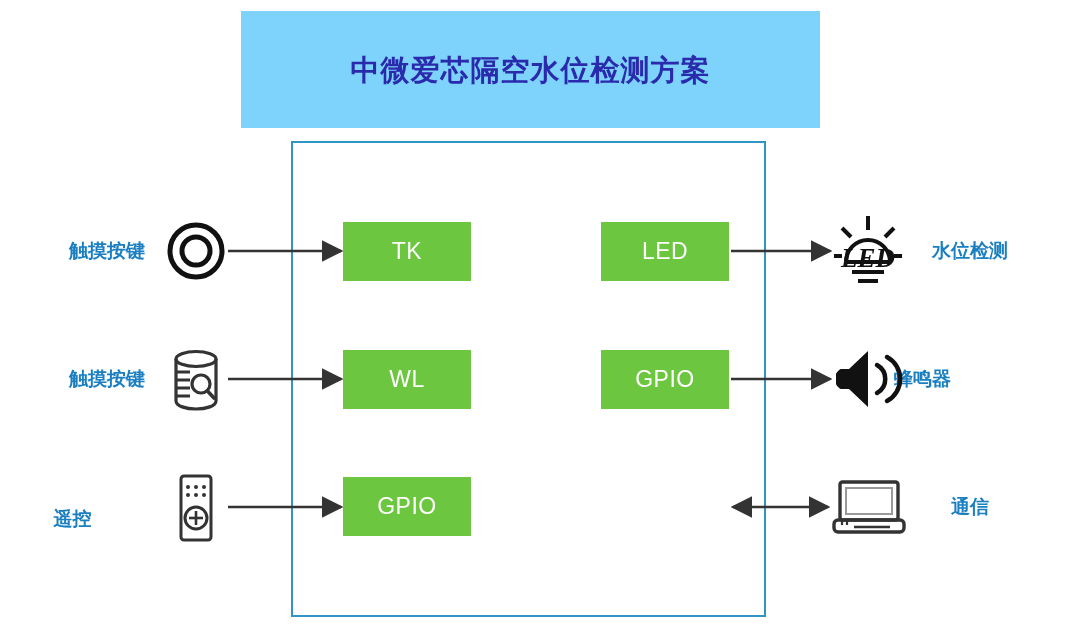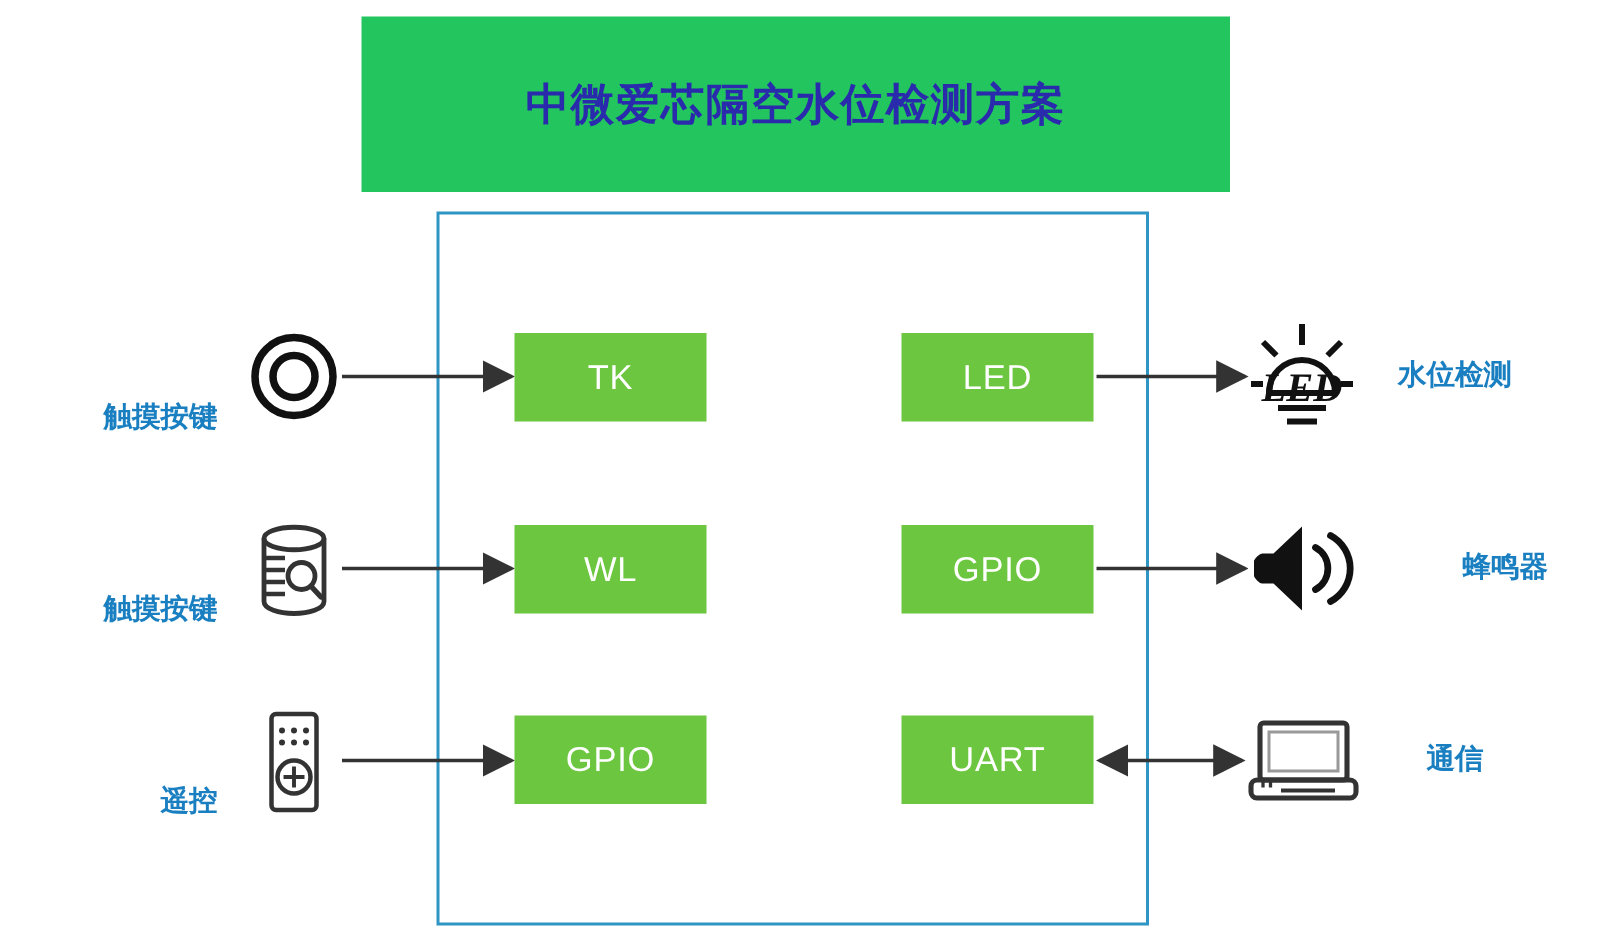--- a/index.html
+++ b/index.html
@@ -6,21 +6,21 @@
   body{
     width:1080px;height:628px;background:#ffffff;
     font-family:"Liberation Sans","DejaVu Sans",sans-serif;
     overflow:hidden;position:relative;
   }
   #stage{position:absolute;left:0;top:0;width:1080px;height:628px;}
 
   
   .banner{
     position:absolute;left:241px;top:11px;width:579px;height:117px;
-    background:#22c55e;display:flex;flex-direction:column;
+    background:#7dd3fc;display:flex;flex-direction:column;
     align-items:center;justify-content:center;
   }
   .banner .line{
     color:#2a2aad;font-weight:bold;letter-spacing:1px;
     font-size:29px;line-height:40px;white-space:nowrap;
   }
 
   
   .mcu-box{
     position:absolute;left:291px;top:141px;width:475px;height:476px;
@@ -32,21 +32,21 @@
     position:absolute;width:128px;height:59px;background:#6cc63f;
     color:#ffffff;display:flex;align-items:center;justify-content:center;
     font-size:23px;letter-spacing:.5px;
   }
 
   
   .side-label{
     position:absolute;color:#1a7fc1;font-weight:bold;font-size:19px;
     white-space:nowrap;line-height:26px;
   }
-  .side-label.left{text-align:right;margin-top:28px;}
+  .side-label.left{text-align:right;}
 
   
   .icon{position:absolute;display:block;}
 
   
   .wires{position:absolute;left:0;top:0;width:1080px;height:628px;
          pointer-events:none;}
 </style>
 </head>
 <body>
@@ -87,27 +87,24 @@
   <div class="blk" style="left:343px;top:477px;">
     <span>GPIO</span>
   </div>
 
   <div class="blk" style="left:601px;top:222px;">
     <span>LED</span>
   </div>
   <div class="blk" style="left:601px;top:350px;">
     <span>GPIO</span>
   </div>
-  <div class="blk" style="left:601px;top:477px;">
-    <span>UART</span>
-  </div>
 
   <div class="side-label left" style="left:0px;top:238px;width:145px;">触摸按键</div>
   <div class="side-label left" style="left:0px;top:366px;width:145px;">触摸按键</div>
-  <div class="side-label left" style="left:0px;top:494px;width:145px;">遥控</div>
+  <div class="side-label left" style="left:0px;top:506px;width:145px;text-align:center;">遥控</div>
 
   <svg class="icon" style="left:166px;top:221px;" width="60" height="60" viewBox="0 0 60 60">
     <circle cx="30" cy="30" r="26" fill="none" stroke="#111111" stroke-width="5"></circle>
     <circle cx="30" cy="30" r="14" fill="none" stroke="#111111" stroke-width="5"></circle>
   </svg>
 
   <svg class="icon" style="left:168px;top:348px;" width="56" height="64" viewBox="0 0 56 64">
     <path d="M8,11 L8,53 C8,58 18,61 28,61 C38,61 48,58 48,53 L48,11" fill="none" stroke="#333333" stroke-width="3.2"></path>
     <ellipse cx="28" cy="11" rx="20" ry="7.5" fill="none" stroke="#333333" stroke-width="3.2"></ellipse>
     <line x1="9" y1="24" x2="22" y2="24" stroke="#333333" stroke-width="3"></line>
@@ -125,21 +122,21 @@
     <circle cx="31" cy="14" r="2" fill="#333333"></circle>
     <circle cx="15" cy="22" r="2" fill="#333333"></circle>
     <circle cx="23" cy="22" r="2" fill="#333333"></circle>
     <circle cx="31" cy="22" r="2" fill="#333333"></circle>
     <circle cx="23" cy="45" r="11" fill="none" stroke="#333333" stroke-width="3"></circle>
     <line x1="23" y1="38" x2="23" y2="52" stroke="#333333" stroke-width="2.6"></line>
     <line x1="16" y1="45" x2="30" y2="45" stroke="#333333" stroke-width="2.6"></line>
   </svg>
 
   <div class="side-label" style="left:932px;top:238px;">水位检测</div>
-  <div class="side-label" style="left:975px;top:366px;">蜂鸣器</div>
+  <div class="side-label" style="left:894px;top:366px;">蜂鸣器</div>
   <div class="side-label" style="left:951px;top:494px;">通信</div>
 
   <svg class="icon" style="left:832px;top:212px;" width="72" height="76" viewBox="0 0 72 76">
     <path d="M14,50 A22,22 0 0 1 58,50" fill="none" stroke="#111111" stroke-width="4"></path>
     <line x1="36" y1="4" x2="36" y2="18" stroke="#111111" stroke-width="4"></line>
     <line x1="10" y1="16" x2="19" y2="25" stroke="#111111" stroke-width="4"></line>
     <line x1="62" y1="16" x2="53" y2="25" stroke="#111111" stroke-width="4"></line>
     <line x1="2" y1="44" x2="10" y2="44" stroke="#111111" stroke-width="4"></line>
     <line x1="62" y1="44" x2="70" y2="44" stroke="#111111" stroke-width="4"></line>
     <line x1="14" y1="50" x2="58" y2="50" stroke="#111111" stroke-width="4"></line>

